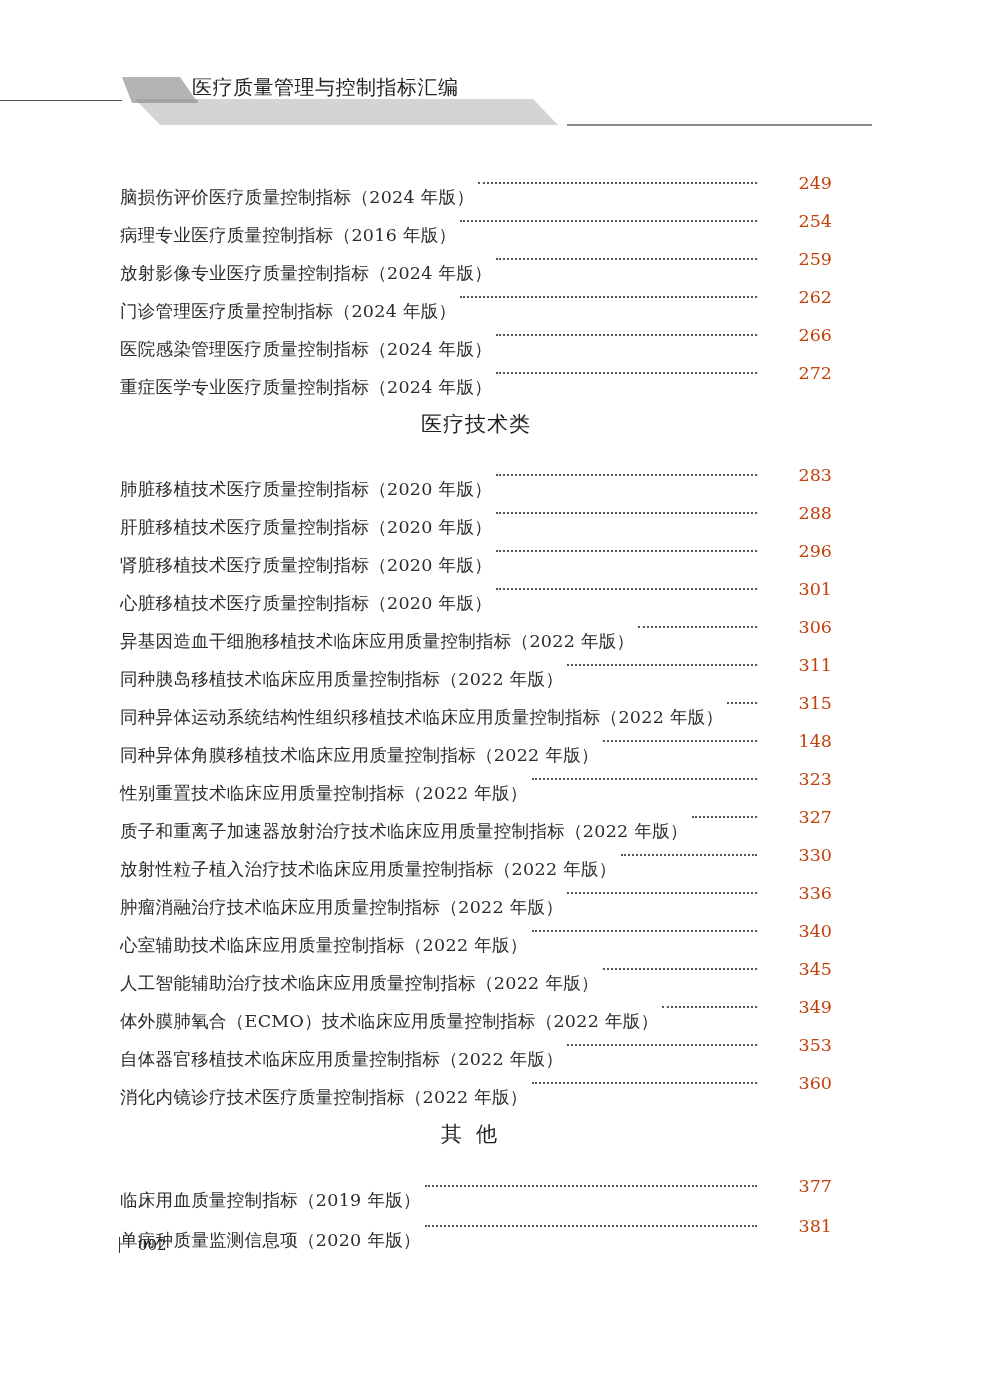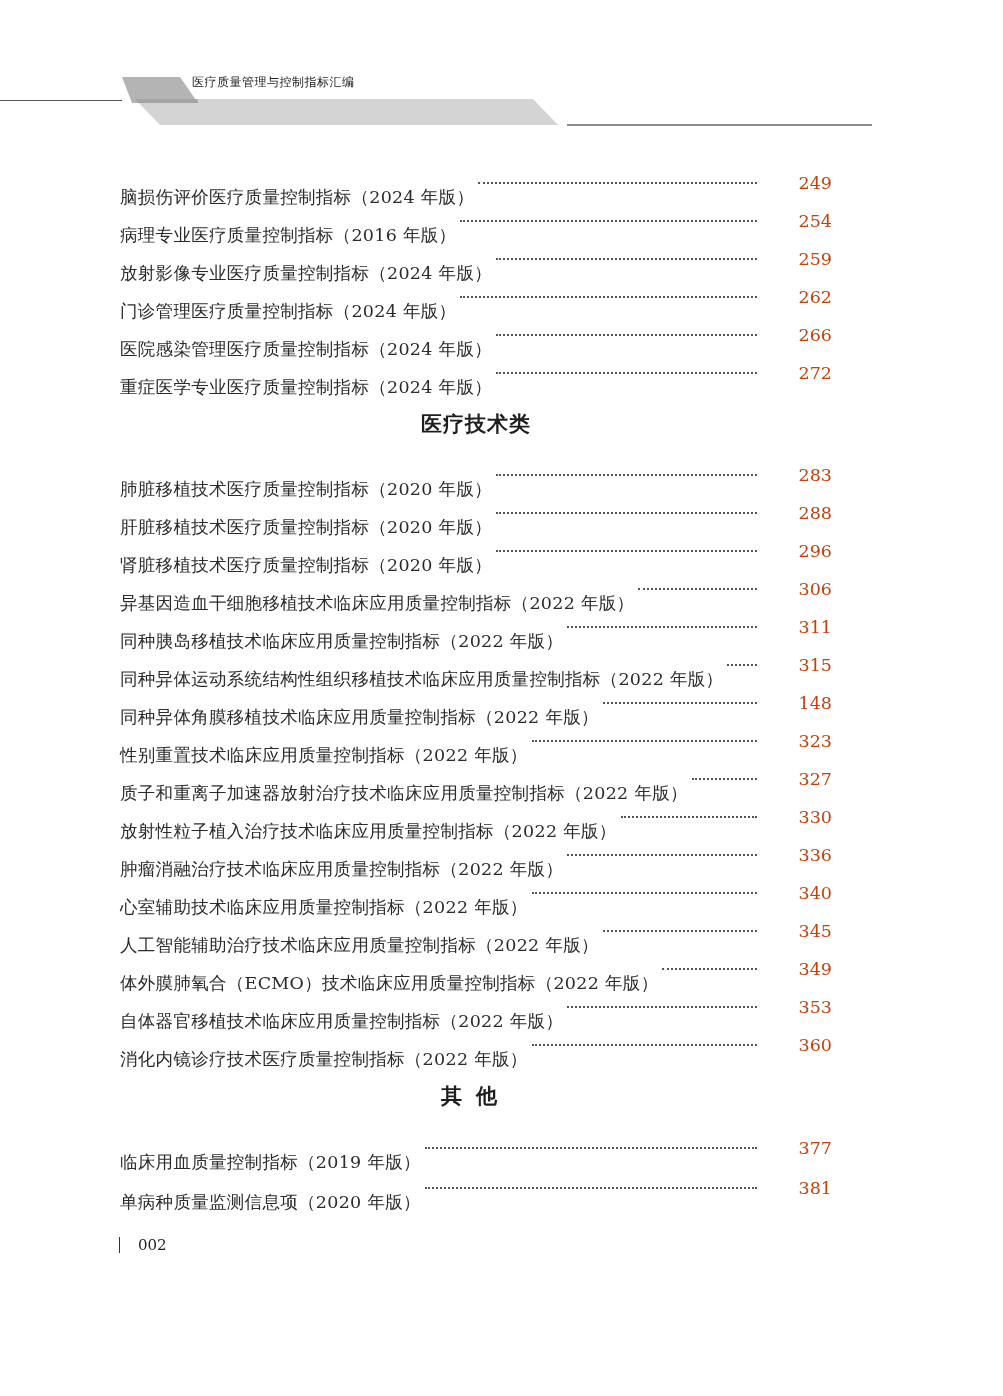--- a/index.html
+++ b/index.html
@@ -1,28 +1,28 @@
 <!DOCTYPE html>
 <html><head>
 <meta charset="utf-8">
 <style>
   html, body { margin: 0; padding: 0; background: #ffffff; }
   body { width: 1003px; height: 1396px; position: relative; overflow: hidden;
          font-family: "DejaVu Serif", "Liberation Serif", serif; color: #2a2a2a; }
   .header { position: absolute; left: 0; top: 0; width: 1003px; height: 140px; }
   .header svg { position: absolute; left: 0; top: 0; }
   .book-title { position: absolute; left: 192px; top: 74px; font-family: "DejaVu Sans", "Liberation Sans", sans-serif;
-                font-size: 12px; color: #222; letter-spacing: 0.5px; white-space: nowrap; }
+                font-size: 20px; color: #222; letter-spacing: 0.5px; white-space: nowrap; }
   .toc { position: absolute; left: 120px; width: 712px; top: 164px; }
   .row { position: relative; height: 38px; display: flex; align-items: center; font-size: 17.5px; }
   .row .title { white-space: nowrap; padding-right: 2px; letter-spacing: 0.3px; color: #2b2b2b; margin-top: 28px; }
   .row .dots { flex: 1 1 auto; height: 0; border-bottom: 2px dotted #555; margin: 0 2px; position: relative; top: 0; }
   .row .page { white-space: nowrap; font-size: 17.5px; text-align: right; min-width: 30px; color: #c2410c; margin-left: 40px; }
   .section-heading { height: 64px; display: flex; align-items: center; justify-content: center;
-                     font-family: "DejaVu Sans", "Liberation Sans", sans-serif; font-weight: bold;
+                     font-family: "DejaVu Sans", "Liberation Sans", sans-serif; font-weight: normal;
                      font-size: 21px; color: #1e1e1e; letter-spacing: 1px; }
   .section-heading.spaced { letter-spacing: 14px; }
   .footer { position: absolute; left: 119px; top: 1236px; display: flex; align-items: center; }
   .footer .bar { width: 1px; height: 16px; background: #333; margin-right: 18px; }
   .footer .num { font-size: 15px; color: #222; }
 </style>
 </head>
 <body>
 
 <div class="header">
@@ -80,20 +80,25 @@
       </div>
     <div class="row">
         <span class="title">肝脏移植技术医疗质量控制指标（2020 年版）</span>
         <span class="dots"></span>
         <span class="page">288</span>
       </div>
     <div class="row">
         <span class="title">肾脏移植技术医疗质量控制指标（2020 年版）</span>
         <span class="dots"></span>
         <span class="page">296</span>
+      </div>
+    <div class="row">
+        <span class="title">心脏移植技术医疗质量控制指标（2020 年版）</span>
+        <span class="dots"></span>
+        <span class="page">301</span>
       </div>
     <div class="row">
         <span class="title">异基因造血干细胞移植技术临床应用质量控制指标（2022 年版）</span>
         <span class="dots"></span>
         <span class="page">306</span>
       </div>
     <div class="row">
         <span class="title">同种胰岛移植技术临床应用质量控制指标（2022 年版）</span>
         <span class="dots"></span>
         <span class="page">311</span>

